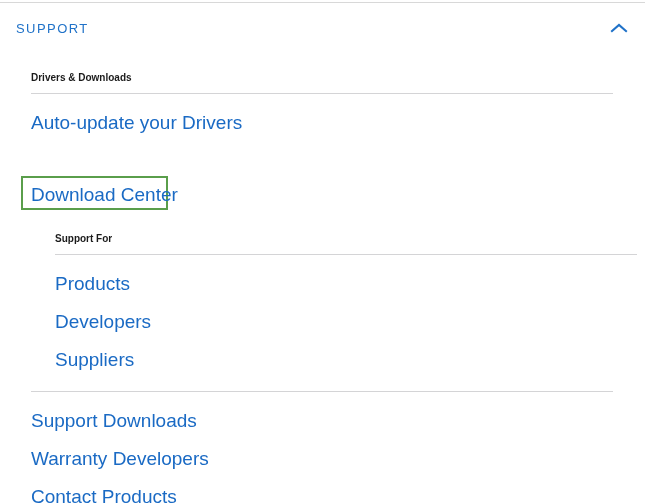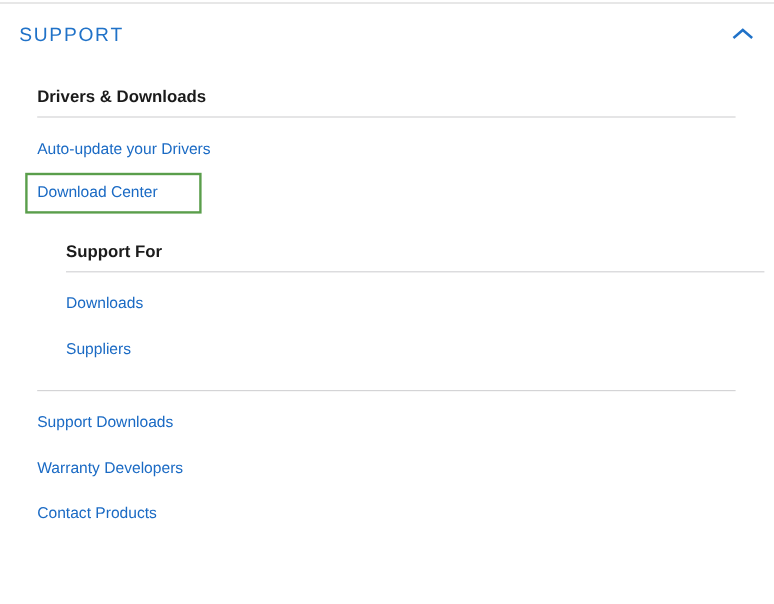--- a/index.html
+++ b/index.html
@@ -34,21 +34,21 @@
   
   .section-header {
     position: relative;
     height: 50px;
     cursor: pointer;
   }
   .section-header-title {
     position: absolute;
     left: 16px;
     top: 19px;
-    font-size: 16px;
+    font-size: 13px;
     letter-spacing: 1.45px;
     color: #2072c8;
     text-transform: uppercase;
     line-height: 1;
     white-space: nowrap;
   }
   .chevron {
     position: absolute;
     right: 15px;
     top: 18px;
@@ -57,21 +57,21 @@
     display: block;
   }
 
   
   .group {
     position: relative;
   }
   .group-title {
     margin: 0;
     padding: 0 0 0 31px;
-    font-size: 14px;
+    font-size: 10px;
     font-weight: bold;
     color: #1b1b1b;
     line-height: 1;
     white-space: nowrap;
   }
   .group-rule {
     margin: 10px 0 0 31px;
     width: 582px;
     height: 1px;
     background: #d4d4d6;
@@ -83,30 +83,31 @@
     padding: 0;
   }
   .link-item {
     position: relative;
     height: 38px;
   }
   .nav-link {
     position: absolute;
     left: 31px;
     top: 10px;
-    font-size: 13px;
+    font-size: 19px;
     color: #1a6ac4;
     text-decoration: none;
     line-height: 1.2;
     white-space: nowrap;
   }
 
   
   .link-item.focused {
     height: 44px;
+    margin-top: 36px;
   }
   .link-item.focused .focus-box {
     position: absolute;
     left: 21px;
     top: 0px;
     width: 147px;
     height: 34px;
     border: 2px solid #5a9e4b;
     box-sizing: border-box;
     background: transparent;
@@ -150,21 +151,24 @@
         <a class="nav-link" href="#">Download Center</a>
       </li>
     </ul>
   </div>
 
   <div class="group support-for">
     <h3 class="group-title">Support For</h3>
     <div class="group-rule"></div>
     <ul class="links">
       <li class="link-item">
-        <a class="nav-link" href="#">Downloads</a>
+        <a class="nav-link" href="#">Products</a>
+      </li>
+      <li class="link-item">
+        <a class="nav-link" href="#">Developers</a>
       </li>
       <li class="link-item">
         <a class="nav-link" href="#">Suppliers</a>
       </li>
     </ul>
   </div>
 
   <div class="group resources">
     <div class="group-rule"></div>
     <ul class="links">

